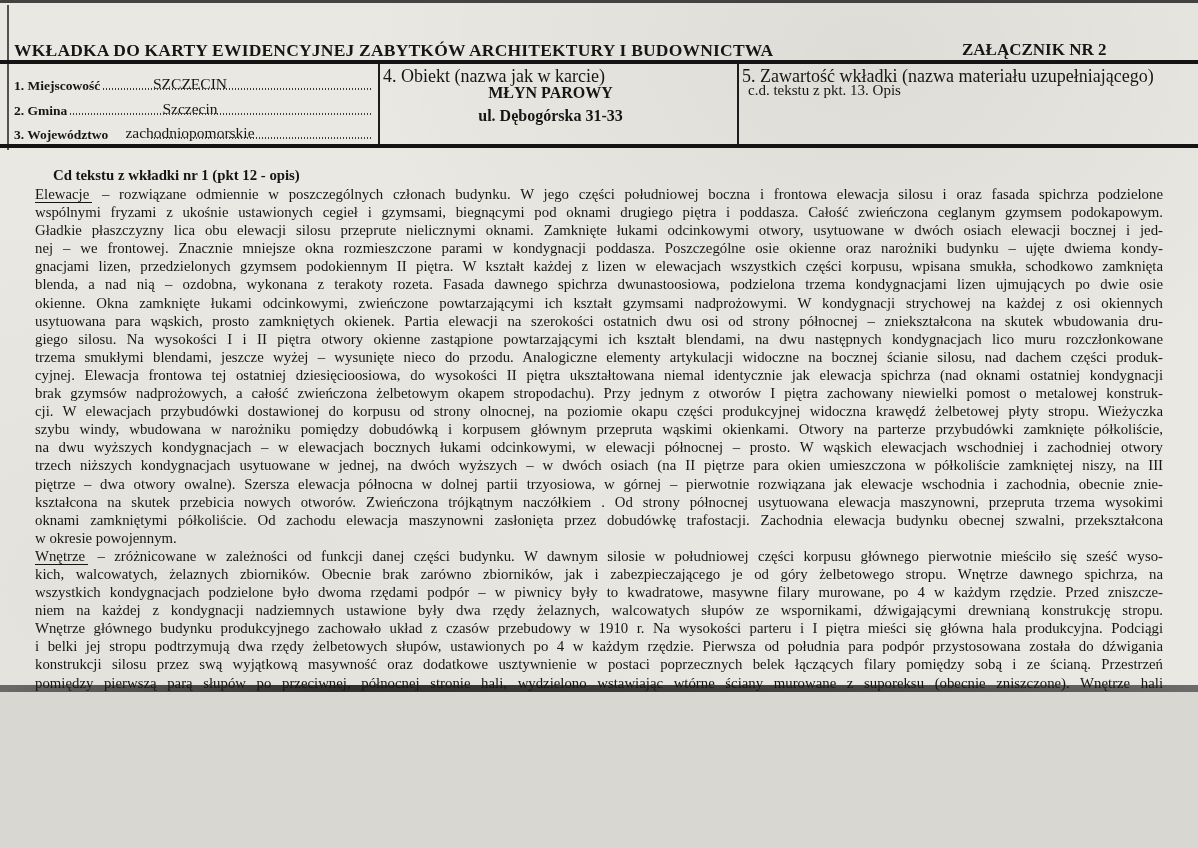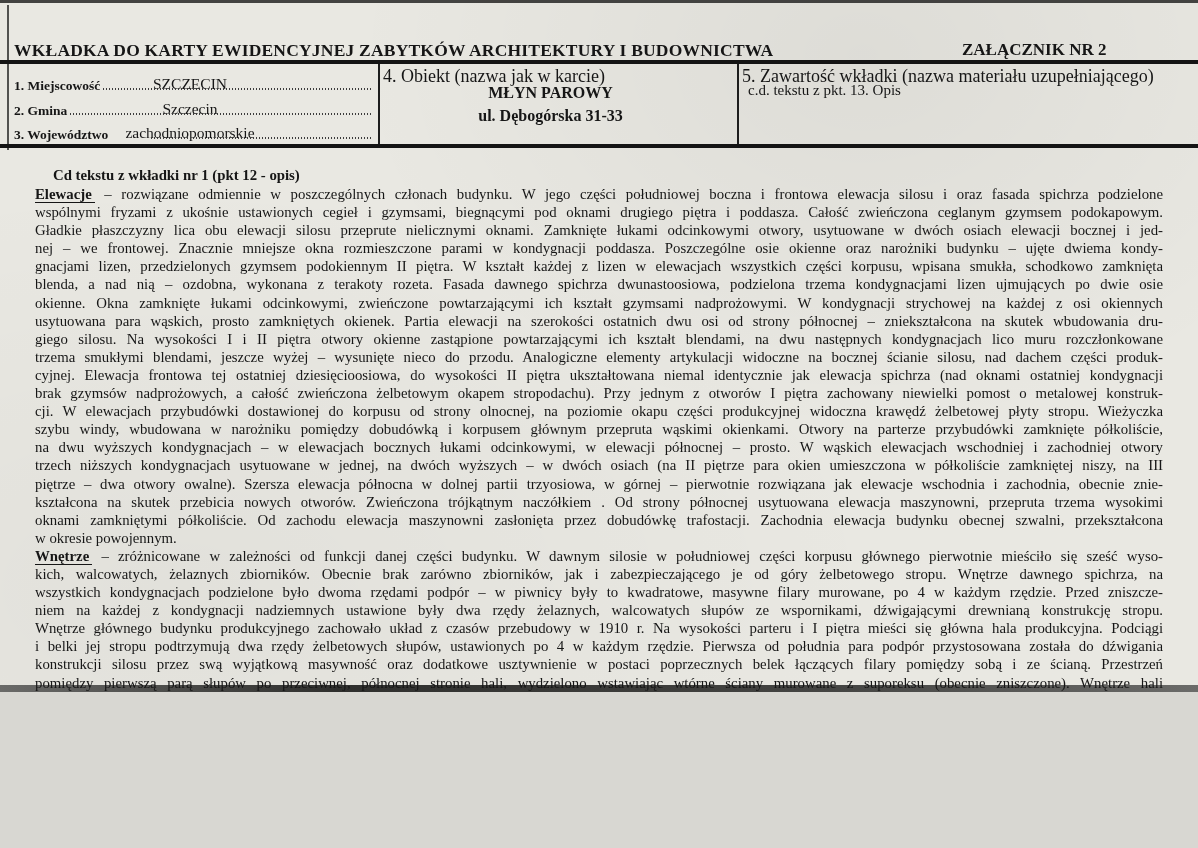--- a/index.html
+++ b/index.html
@@ -37,21 +37,21 @@
 
   .sec-label{position:absolute;font-weight:normal;font-size:18px;white-space:nowrap;}
   .obj-name{position:absolute;left:378px;top:84px;width:345px;text-align:center;font-weight:bold;font-size:16px;}
   .obj-addr{position:absolute;left:378px;top:107px;width:345px;text-align:center;font-weight:bold;font-size:16px;}
   .content-value{position:absolute;left:748px;top:82px;font-size:15px;white-space:nowrap;}
 
   
   .body-text{position:absolute;left:35px;top:166px;width:1128px;font-size:14.8px;line-height:18.1px;}
   .body-heading{font-weight:bold;margin-left:18px;line-height:19px;white-space:nowrap;}
   .para{text-align:justify;text-align-last:justify;white-space:pre-line;}
-  .para-lead{font-weight:bold;border-bottom:1.6px solid #161616;padding-right:3px;margin-top:10px;}
+  .para-lead{font-weight:normal;border-bottom:1.6px solid #161616;padding-right:3px;margin-top:10px;}
   .para-last{position:relative;text-align:left;white-space:nowrap;}
   .cont-note{position:absolute;left:632px;top:0;font-weight:bold;font-size:14px;white-space:pre;margin-top:36px;}
 
   
   .footer-row{position:absolute;left:28px;width:1107px;display:flex;align-items:flex-end;}
   .footer-label{font-weight:bold;font-size:13.5px;letter-spacing:.2px;white-space:nowrap;}
   .footer-value{position:absolute;font-size:13.5px;white-space:nowrap;}
   .footer-hint{position:absolute;font-size:10px;white-space:nowrap;}
   .wzor{position:absolute;left:1012px;top:802px;font-weight:bold;font-size:12px;white-space:nowrap;}
 </style>

